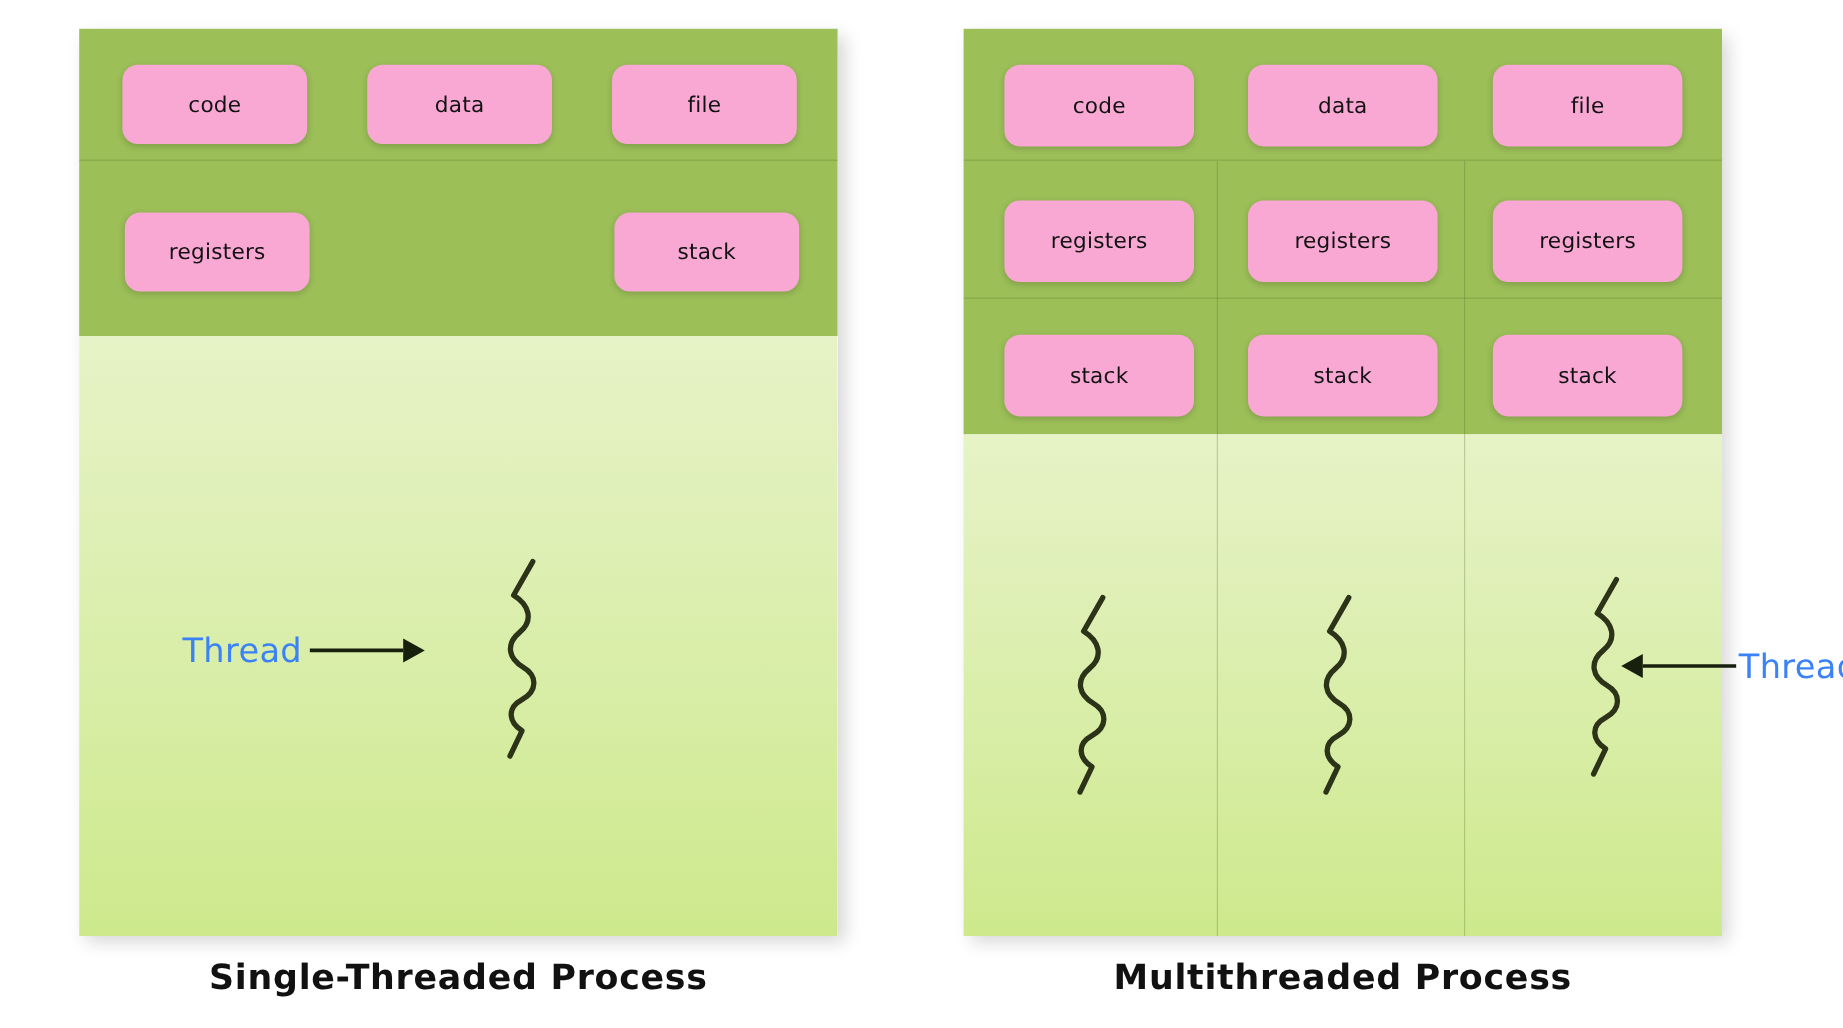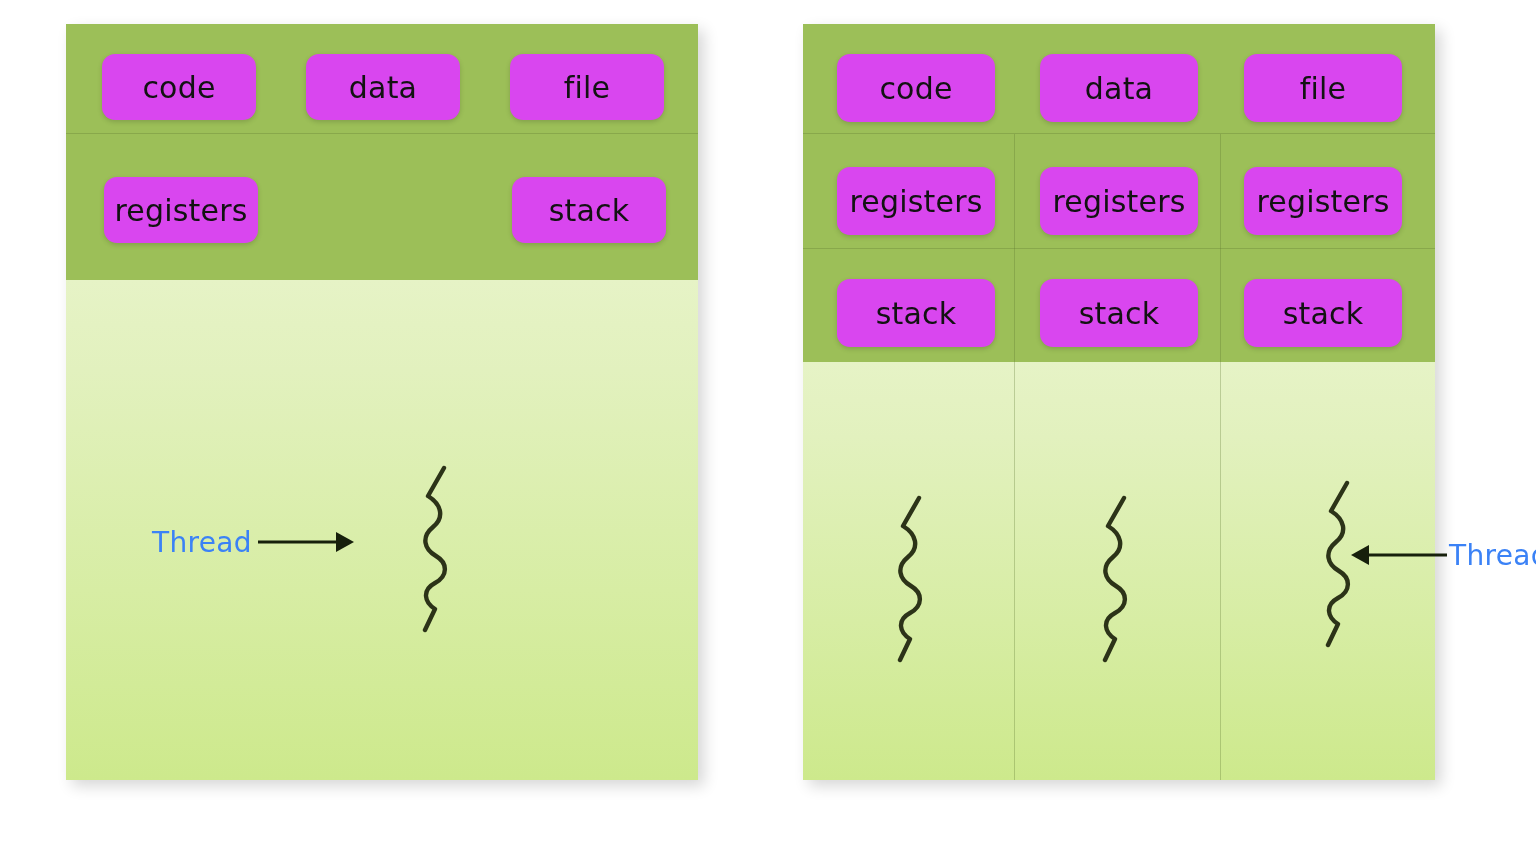--- a/index.html
+++ b/index.html
@@ -48,28 +48,28 @@
     left: 0;
     width: 100%;
     background: linear-gradient(180deg, #E6F3C6 0%, #E2F1BE 18%, #D7EDA4 62%, #CDE98C 100%);
   }
   .panel-left  .bodyarea { top: 256px; height: 500px; }
   .panel-right .bodyarea { top: 338px; height: 418px; }
 
   
   .chip {
     position: absolute;
-    background: #d946ef;
+    background: #f9a8d4;
     border-radius: 13px;
     box-shadow: 0 2px 5px rgba(0,0,0,0.16);
     display: flex;
     align-items: center;
     justify-content: center;
     color: #121212;
-    font-size: 30px;
+    font-size: 18px;
     font-weight: 400;
     letter-spacing: 0.2px;
     white-space: nowrap;
   }
 
   
   .divider-h {
     position: absolute;
     height: 1px;
     background: rgba(90,115,45,0.30);
@@ -143,20 +143,21 @@
       <path d="M36 4 L20 32 C33 40 37 53 25 63 C13 73 16 85 28 92 C40 99 40 112 27 119 C14 126 16 138 27 145 L17 166"></path>
     </svg>
   </div>
 
   <div class="thread-label" style="left:152px; top:526px;">Thread</div>
   <svg class="annot" style="left:258px; top:527px;" width="100" height="30" viewBox="0 0 100 30">
     <line x1="0" y1="15" x2="78" y2="15"></line>
     <polygon points="78,5 96,15 78,25"></polygon>
   </svg>
 
+  <div class="caption caption-left">Single-Threaded Process</div>
 
   <div class="panel panel-right">
     <div class="hdr"></div>
     <div class="bodyarea"></div>
 
     <div class="divider-h" style="left:0; top:109px; width:632px;"></div>
     <div class="divider-h" style="left:0; top:224px; width:632px;"></div>
 
     <div class="divider-v" style="left:211px; top:110px; height:646px;"></div>
     <div class="divider-v" style="left:417px; top:110px; height:646px;"></div>
@@ -184,14 +185,15 @@
       <path d="M36 4 L20 32 C33 40 37 53 25 63 C13 73 16 85 28 92 C40 99 40 112 27 119 C14 126 16 138 27 145 L17 166"></path>
     </svg>
   </div>
 
   <svg class="annot" style="left:1347px; top:540px;" width="100" height="30" viewBox="0 0 100 30">
     <line x1="22" y1="15" x2="100" y2="15"></line>
     <polygon points="22,5 4,15 22,25"></polygon>
   </svg>
   <div class="thread-label" style="left:1449px; top:539px;">Thread</div>
 
+  <div class="caption caption-right">Multithreaded Process</div>
 
 </div>
 
 </body></html>

